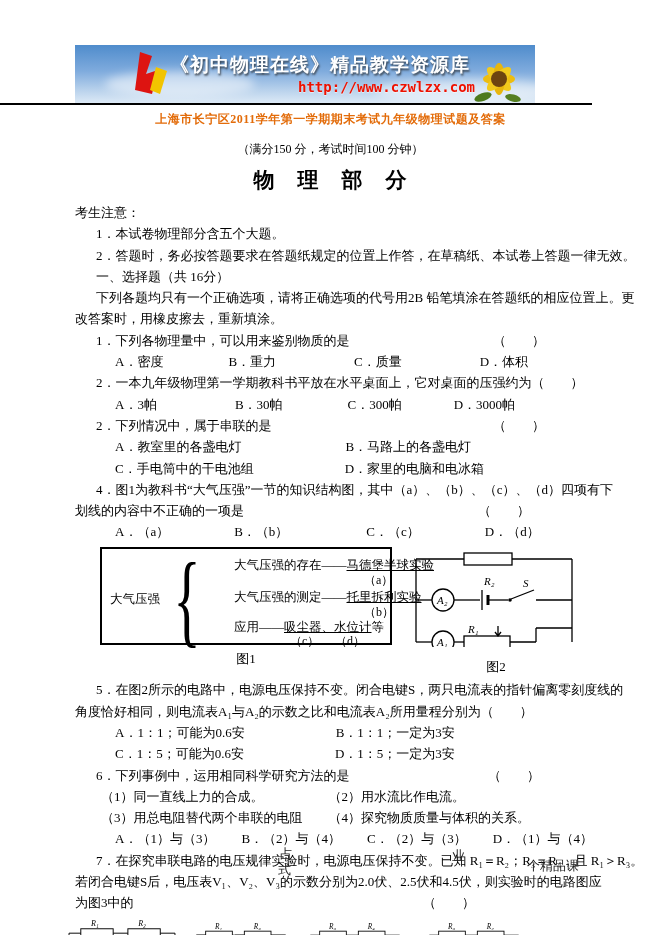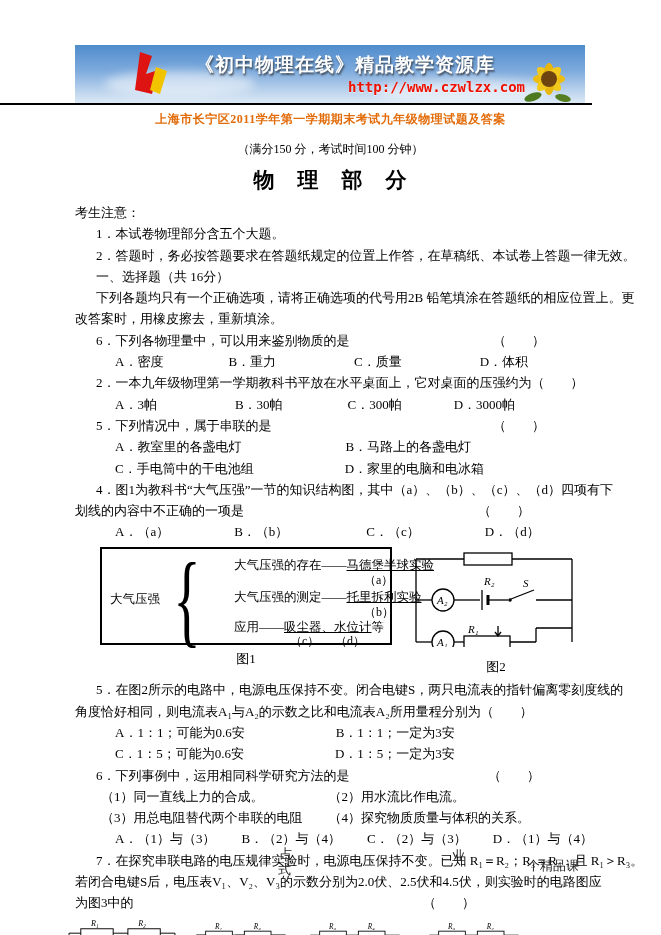--- a/index.html
+++ b/index.html
@@ -4,21 +4,21 @@
 <style>
   * { box-sizing: border-box; }
   html,body { margin:0; padding:0; }
   body {
     width:661px; height:935px; position:relative; overflow:hidden;
     background:#ffffff; color:#000;
     font-family:"Liberation Serif","DejaVu Serif",serif;
   }
   
   .banner{
-    position:absolute; left:75px; top:45px; width:510px; height:58px;
+    position:absolute; left:75px; top:45px; width:460px; height:58px;
     background:linear-gradient(180deg,#4f8ccc 0%,#7fabdd 45%,#b9d2ec 78%,#dce9f6 100%);
     overflow:hidden;
   }
   .cloud{position:absolute;background:rgba(255,255,255,.5);border-radius:50%;filter:blur(5px);}
   .cloud.c1{left:30px;top:26px;width:150px;height:26px;}
   .cloud.c2{left:300px;top:34px;width:180px;height:24px;}
   .banner-logo{position:absolute;left:58px;top:6px;}
   .banner-title{
     position:absolute;left:90px;right:60px;top:7px;text-align:center;
     font-family:"Liberation Sans","DejaVu Sans",sans-serif;
@@ -140,30 +140,30 @@
 
   <div class="content">
     <div class="line">考生注意：</div>
     <div class="line pind">1．本试卷物理部分含五个大题。</div>
     <div class="line pind">2．答题时，务必按答题要求在答题纸规定的位置上作答，在草稿纸、本试卷上答题一律无效。</div>
     <div class="line pind">一、选择题（共 16分）</div>
     <div class="line pind">下列各题均只有一个正确选项，请将正确选项的代号用2B 铅笔填涂在答题纸的相应位置上。更</div>
     <div class="line">改答案时，用橡皮擦去，重新填涂。</div>
 
     <div class="line pind flex">
-      <span>6．下列各物理量中，可以用来鉴别物质的是</span>
+      <span>1．下列各物理量中，可以用来鉴别物质的是</span>
       <span class="bracket pr45">（　　）</span>
     </div>
     <div class="line opt">A．密度　　　　　B．重力　　　　　　C．质量　　　　　　D．体积</div>
 
     <div class="line pind">2．一本九年级物理第一学期教科书平放在水平桌面上，它对桌面的压强约为（　　）</div>
     <div class="line opt">A．3帕　　　　　　B．30帕　　　　　C．300帕　　　　D．3000帕</div>
 
     <div class="line pind flex">
-      <span>5．下列情况中，属于串联的是</span>
+      <span>2．下列情况中，属于串联的是</span>
       <span class="bracket pr45">（　　）</span>
     </div>
     <div class="line opt">A．教室里的各盏电灯　　　　　　　　B．马路上的各盏电灯</div>
     <div class="line opt">C．手电筒中的干电池组　　　　　　　D．家里的电脑和电冰箱</div>
 
     <div class="line pind">4．图1为教科书“大气压强”一节的知识结构图，其中（a）、（b）、（c）、（d）四项有下</div>
     <div class="line flex">
       <span>划线的内容中不正确的一项是</span>
       <span class="bracket pr60">（　　）</span>
     </div>

